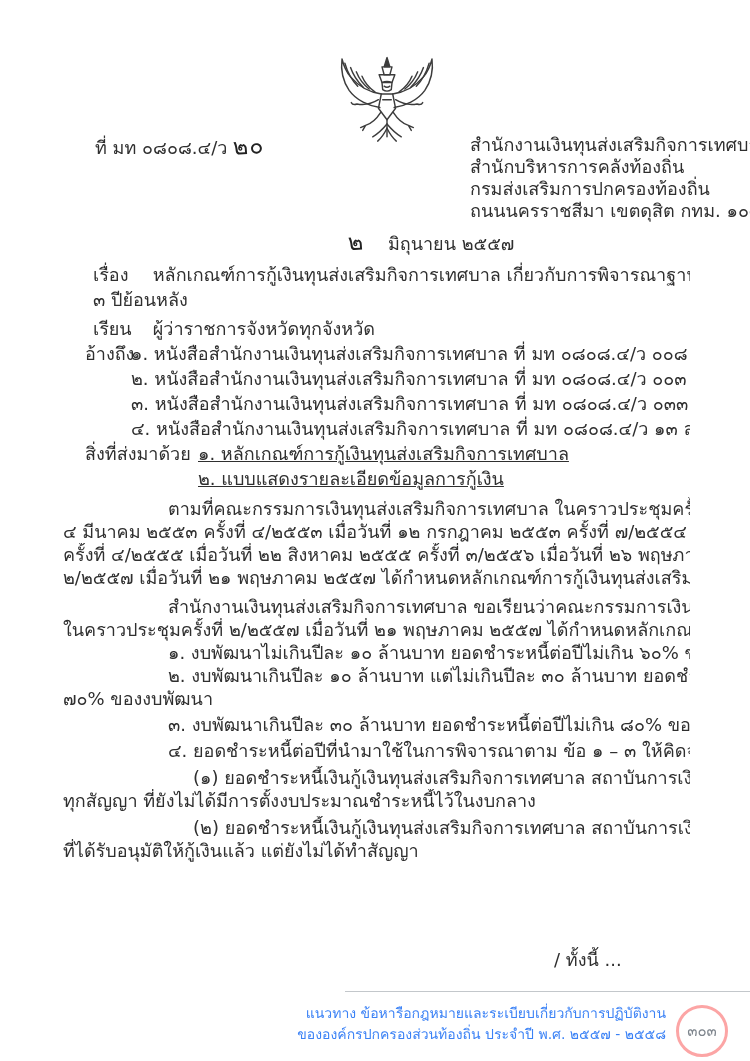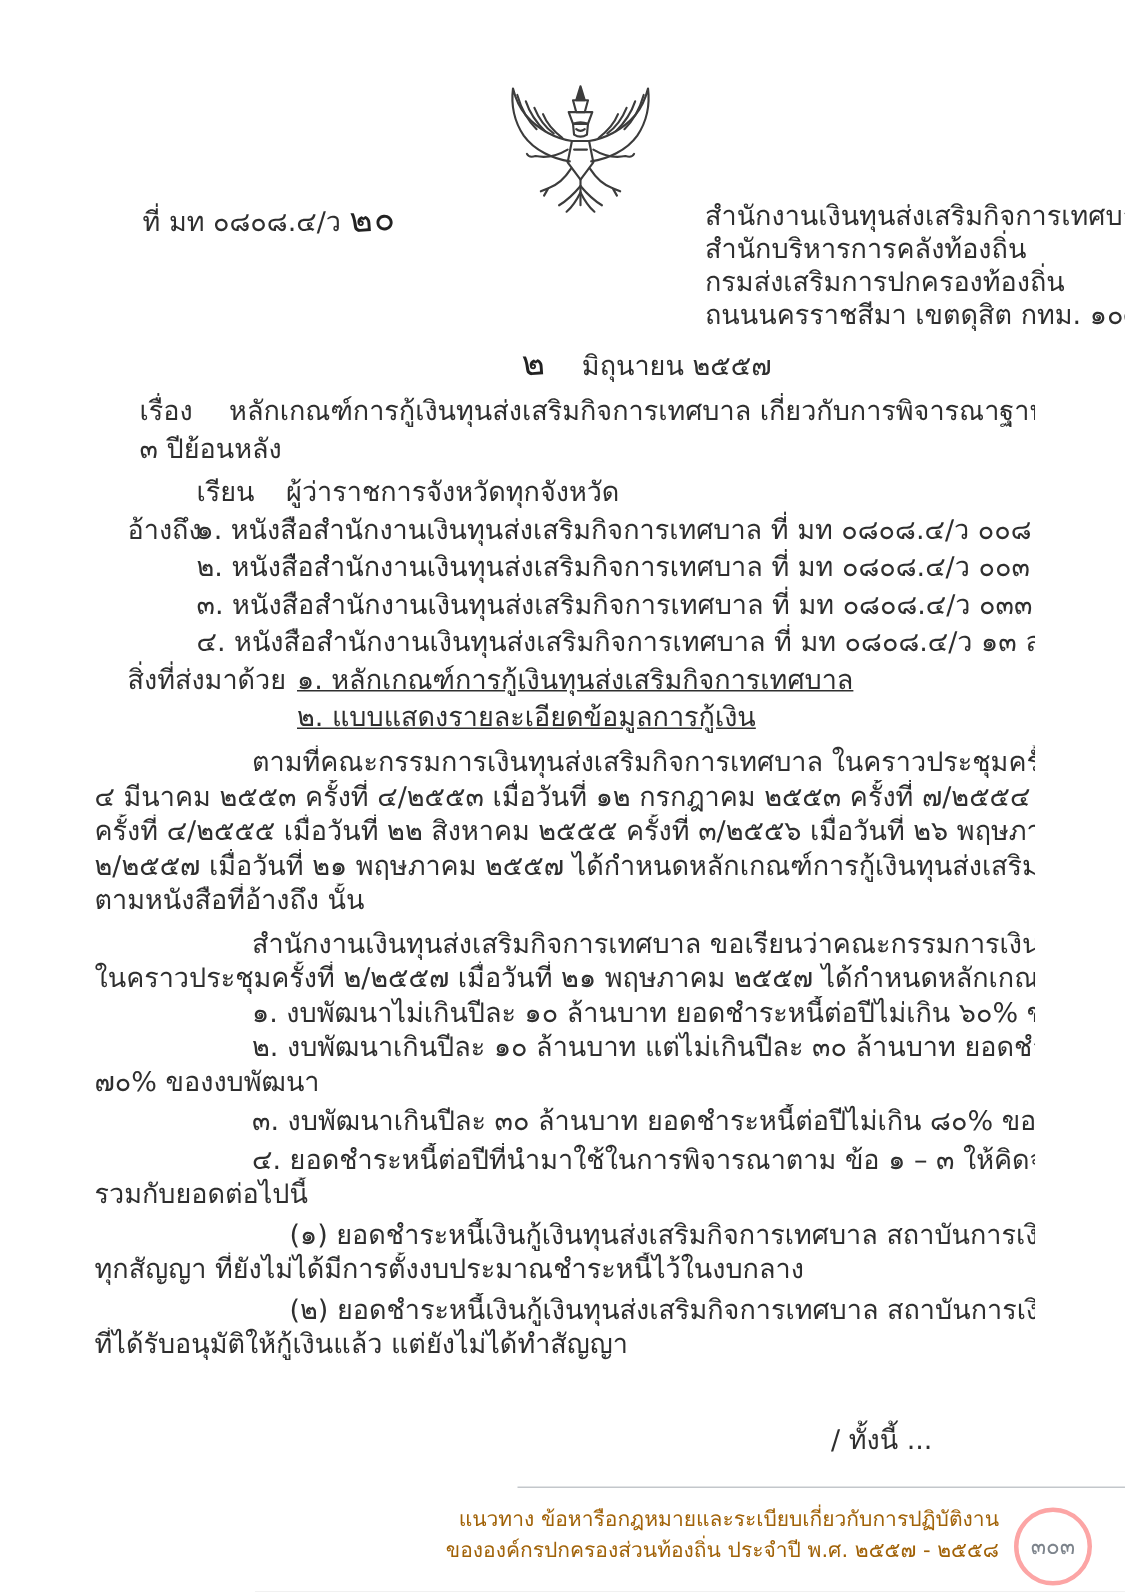--- a/index.html
+++ b/index.html
@@ -26,41 +26,41 @@
     transform: rotate(-4deg);
     letter-spacing: 1px;
     color: #222;
   }
   .date-line .date-text { margin-left: 18px; }
   
   .letter-body { position: absolute; left: 63px; top: 262px; width: 627px; }
   .line { white-space: nowrap; overflow: hidden; line-height: 23px; }
   .ind  { padding-left: 105px; }
   .ind2 { padding-left: 130px; }
-  .subject-block .line, .recipient-line .line { line-height: 25px; margin-left: 38px; }
+  .subject-block .line, .recipient-line .line { line-height: 25px; }
   .subject-block .line, .recipient-line { margin-left: 30px; }
   .inline-label { display: inline-block; min-width: 40px; margin-right: 14px; }
   .recipient-line { margin-top: 4px; }
   .ref-block { position: relative; padding-left: 68px; margin-top: 0; }
   .ref-block .block-label { position: absolute; left: 22px; top: 0; line-height: 25px; white-space: nowrap; }
   .ref-block .line { line-height: 25px; }
   .enc-block { position: relative; padding-left: 135px; text-decoration: underline; }
   .enc-block .block-label { position: absolute; left: 22px; top: 0; line-height: 25px; white-space: nowrap; }
   .enc-block .line { line-height: 25px; }
   .para-1 { margin-top: 6px; }
   .para-2 { margin-top: 6px; }
   .item-3, .item-4 { margin-top: 3px; }
   .sub-item-1, .sub-item-2 { margin-top: 4px; }
   
   .continuation { position: absolute; left: 554px; top: 945px; white-space: nowrap; }
   .footer-rule { position: absolute; left: 345px; top: 991px; width: 405px; height: 1px; background: #c3c7cb; }
   .footer-note {
     position: absolute; right: 84px; top: 1003px;
     text-align: right; font-size: 14px; line-height: 21px;
-    color: #a16207; white-space: nowrap;
+    color: #3b82f6; white-space: nowrap;
   }
   .page-badge {
     position: absolute; left: 676px; top: 1005px;
     width: 46px; height: 46px;
     border: 3px solid #fca5a5; border-radius: 50%;
     display: flex; align-items: center; justify-content: center;
     color: #7d848c; font-size: 15px;
   }
 </style>
 </head>
@@ -153,41 +153,39 @@
       <span class="block-label">สิ่งที่ส่งมาด้วย</span>
       <div class="line">๑. หลักเกณฑ์การกู้เงินทุนส่งเสริมกิจการเทศบาล</div>
       <div class="line">๒. แบบแสดงรายละเอียดข้อมูลการกู้เงิน</div>
     </div>
 
     <div class="para-1">
       <div class="line ind">ตามที่คณะกรรมการเงินทุนส่งเสริมกิจการเทศบาล ในคราวประชุมครั้งที่ ๒/๒๕๕๓ เมื่อวันที่</div>
       <div class="line">๔ มีนาคม ๒๕๕๓ ครั้งที่ ๔/๒๕๕๓ เมื่อวันที่ ๑๒ กรกฎาคม ๒๕๕๓ ครั้งที่ ๗/๒๕๕๔ เมื่อวันที่ ๗ พฤศจิกายน ๒๕๕๔</div>
       <div class="line">ครั้งที่ ๔/๒๕๕๕ เมื่อวันที่ ๒๒ สิงหาคม ๒๕๕๕ ครั้งที่ ๓/๒๕๕๖ เมื่อวันที่ ๒๖ พฤษภาคม ๒๕๕๖ และครั้งที่</div>
       <div class="line">๒/๒๕๕๗ เมื่อวันที่ ๒๑ พฤษภาคม ๒๕๕๗ ได้กำหนดหลักเกณฑ์การกู้เงินทุนส่งเสริมกิจการเทศบาล รายละเอียด</div>
-      <div class="line">ตามหนังสือที่อ้างถึง นั้น</div>
     </div>
 
     <div class="para-2">
       <div class="line ind">สำนักงานเงินทุนส่งเสริมกิจการเทศบาล ขอเรียนว่าคณะกรรมการเงินทุนส่งเสริมกิจการเทศบาล</div>
       <div class="line">ในคราวประชุมครั้งที่ ๒/๒๕๕๗ เมื่อวันที่ ๒๑ พฤษภาคม ๒๕๕๗ ได้กำหนดหลักเกณฑ์การกู้เงินเกี่ยวกับ</div>
     </div>
 
     <div class="item-1">
       <div class="line ind">๑. งบพัฒนาไม่เกินปีละ ๑๐ ล้านบาท ยอดชำระหนี้ต่อปีไม่เกิน ๖๐% ของงบพัฒนา</div>
     </div>
     <div class="item-2">
       <div class="line ind">๒. งบพัฒนาเกินปีละ ๑๐ ล้านบาท แต่ไม่เกินปีละ ๓๐ ล้านบาท ยอดชำระหนี้ต่อปีไม่เกิน</div>
       <div class="line">๗๐% ของงบพัฒนา</div>
     </div>
     <div class="item-3">
       <div class="line ind">๓. งบพัฒนาเกินปีละ ๓๐ ล้านบาท ยอดชำระหนี้ต่อปีไม่เกิน ๘๐% ของงบพัฒนา</div>
     </div>
     <div class="item-4">
       <div class="line ind">๔. ยอดชำระหนี้ต่อปีที่นำมาใช้ในการพิจารณาตาม ข้อ ๑ – ๓ ให้คิดจากยอดชำระหนี้ที่ขอกู้ใหม่</div>
-      <div class="line">รวมกับยอดต่อไปนี้</div>
     </div>
 
     <div class="sub-item-1">
       <div class="line ind2">(๑) ยอดชำระหนี้เงินกู้เงินทุนส่งเสริมกิจการเทศบาล สถาบันการเงิน และหน่วยงานอื่น</div>
       <div class="line">ทุกสัญญา ที่ยังไม่ได้มีการตั้งงบประมาณชำระหนี้ไว้ในงบกลาง</div>
     </div>
     <div class="sub-item-2">
       <div class="line ind2">(๒) ยอดชำระหนี้เงินกู้เงินทุนส่งเสริมกิจการเทศบาล สถาบันการเงิน และหน่วยงานอื่น</div>
       <div class="line">ที่ได้รับอนุมัติให้กู้เงินแล้ว แต่ยังไม่ได้ทำสัญญา</div>
     </div>

